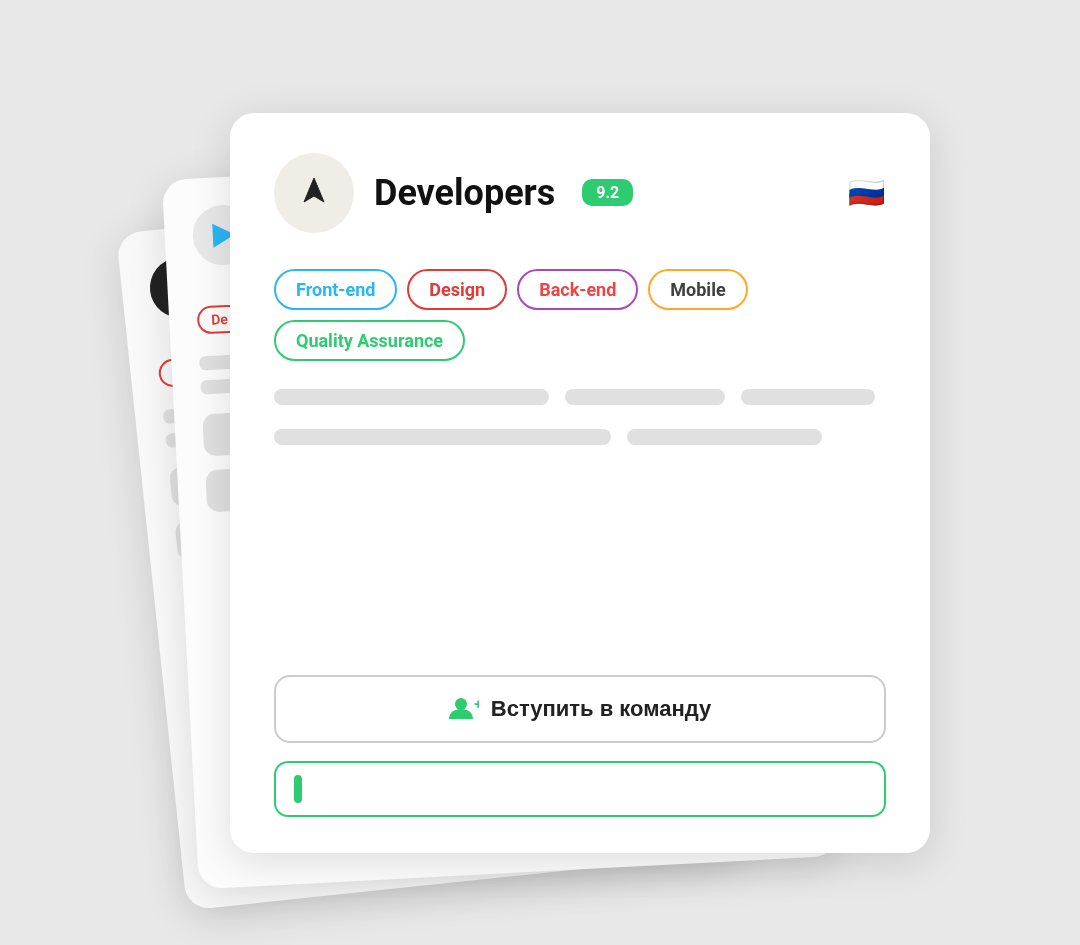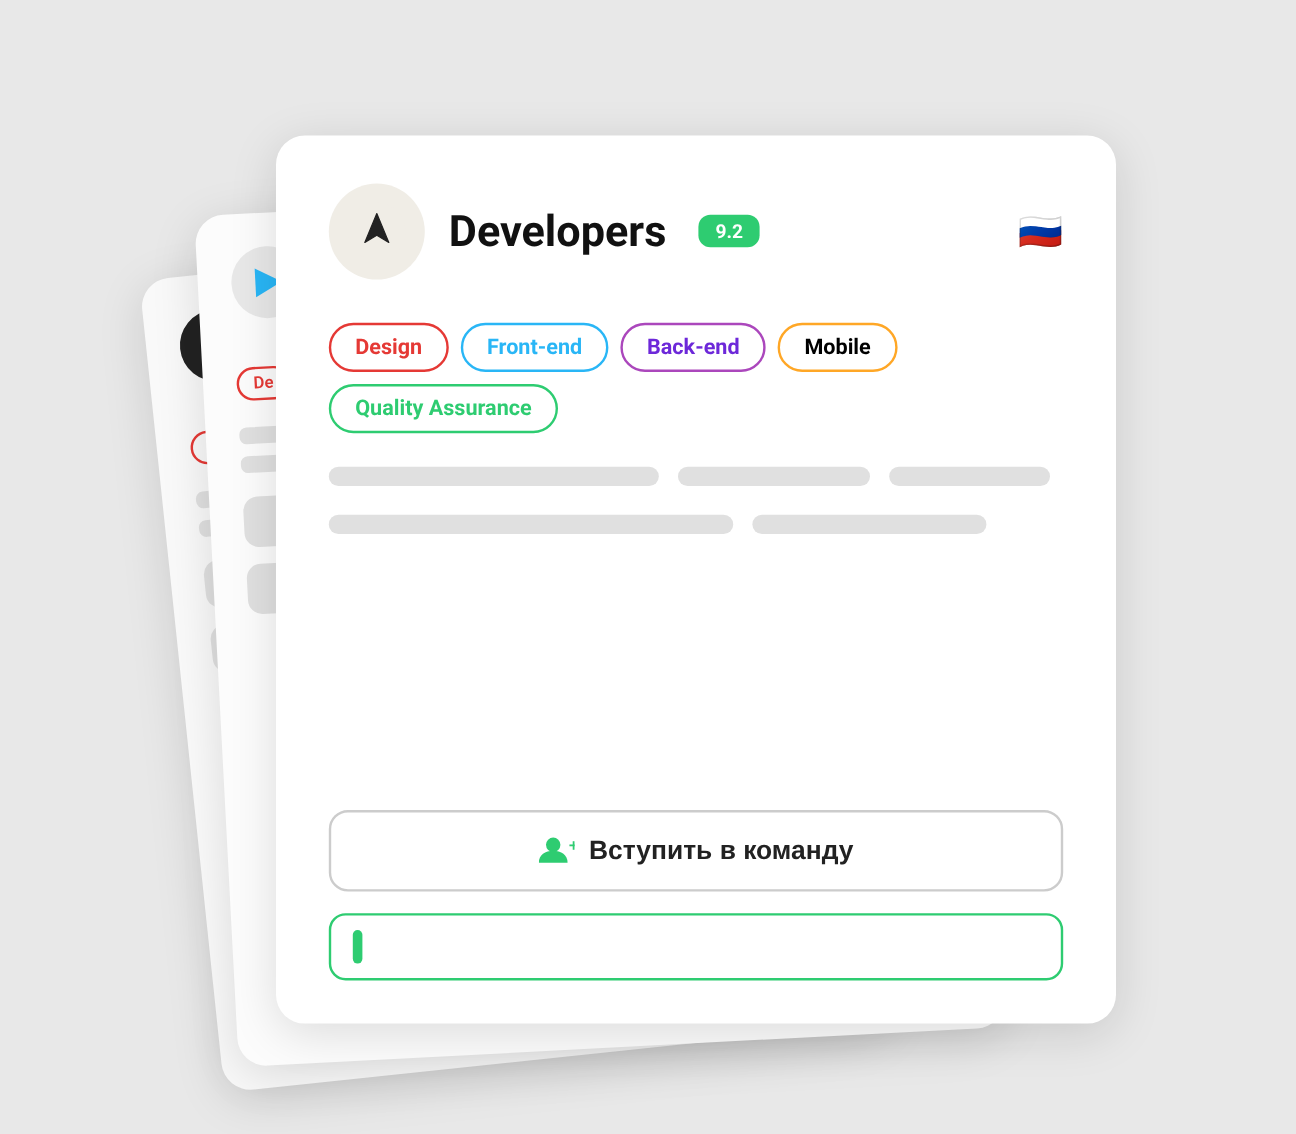--- a/index.html
+++ b/index.html
@@ -178,22 +178,22 @@
       border-radius: 22px;
       padding: 8px 20px;
       font-size: 18px;
       font-weight: 700;
       border-width: 2.5px;
       border-style: solid;
     }
 
     .tag-design { color: #e53935; border-color: #e53935; }
     .tag-frontend { color: #29b6f6; border-color: #29b6f6; }
-    .tag-backend { color: #6d28d9; border-color: #ab47bc; }
-    .tag-mobile { color: #000000; border-color: #ffa726; }
+    .tag-backend { color: #ef4444; border-color: #ab47bc; }
+    .tag-mobile { color: #404040; border-color: #ffa726; }
     .tag-qa { color: #2ecc71; border-color: #2ecc71; }
 
     .skeleton-section {
       margin-bottom: 16px;
     }
 
     .sk {
       background: #e0e0e0;
       border-radius: 8px;
       height: 16px;
@@ -306,22 +306,22 @@
         </svg>
       </div>
       <div class="title-area">
         <span class="title-text">Developers</span>
         <span class="score-badge">9.2</span>
       </div>
       <span class="flag-icon">🇷🇺</span>
     </div>
 
     <div class="tags-row">
+      <span class="tag tag-frontend">Front-end</span>
       <span class="tag tag-design">Design</span>
-      <span class="tag tag-frontend">Front-end</span>
       <span class="tag tag-backend">Back-end</span>
       <span class="tag tag-mobile">Mobile</span>
       <span class="tag tag-qa">Quality Assurance</span>
     </div>
 
     <div class="skeleton-section">
       <div class="sk-row">
         <div class="sk" style="width:45%;"></div>
         <div class="sk" style="width:26%;"></div>
         <div class="sk" style="width:22%;"></div>

